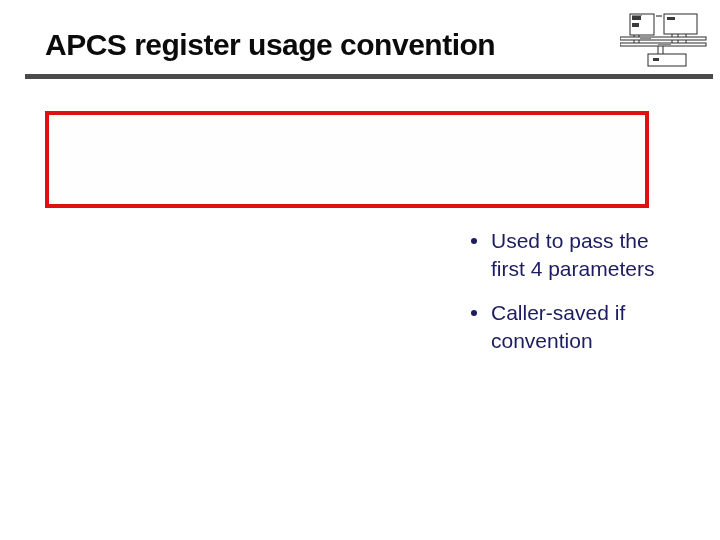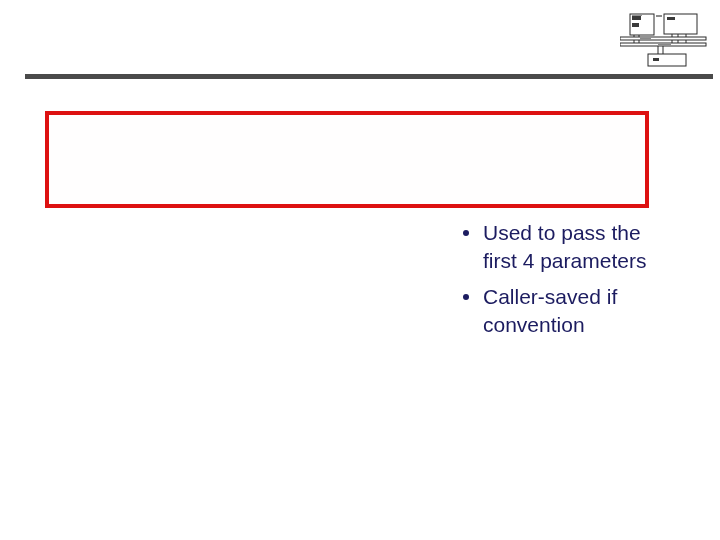--- a/index.html
+++ b/index.html
@@ -59,21 +59,21 @@
     margin: 0;
     padding: 0;
     list-style: none;
     font-size: 21px;
     line-height: 28px;
     color: var(--body-text, #1c1c60);
   }
   .bullet-item {
     position: relative;
     padding-left: 23px;
-    margin: 8px;
+    margin: 16px;
   }
   .bullet-item .dot {
     position: absolute;
     left: 3px;
     top: 11px;
     width: 6px;
     height: 6px;
     border-radius: 50%;
     background: var(--body-text, #1c1c60);
   }
@@ -94,20 +94,21 @@
   .diag-label {
     fill: #8a8a8a;
     stroke: none;
   }
 </style>
 </head>
 <body>
 
 <div class="slide">
 
+  <h1 class="slide-title">APCS register usage convention</h1>
 
   <div class="title-rule"></div>
 
   <svg class="corner-diagram" viewBox="0 0 88 60" aria-hidden="true">
 
     <rect class="diag-stroke" x="10" y="5" width="24" height="21"></rect>
     <rect class="diag-fill" x="12" y="7" width="9" height="4"></rect>
     <line class="diag-line" x1="12" y1="6.5" x2="22" y2="6.5" opacity="0.5"></line>
     <rect class="diag-fill" x="12" y="14" width="7" height="4"></rect>
     <rect class="diag-label" x="36" y="6" width="6" height="2"></rect>

